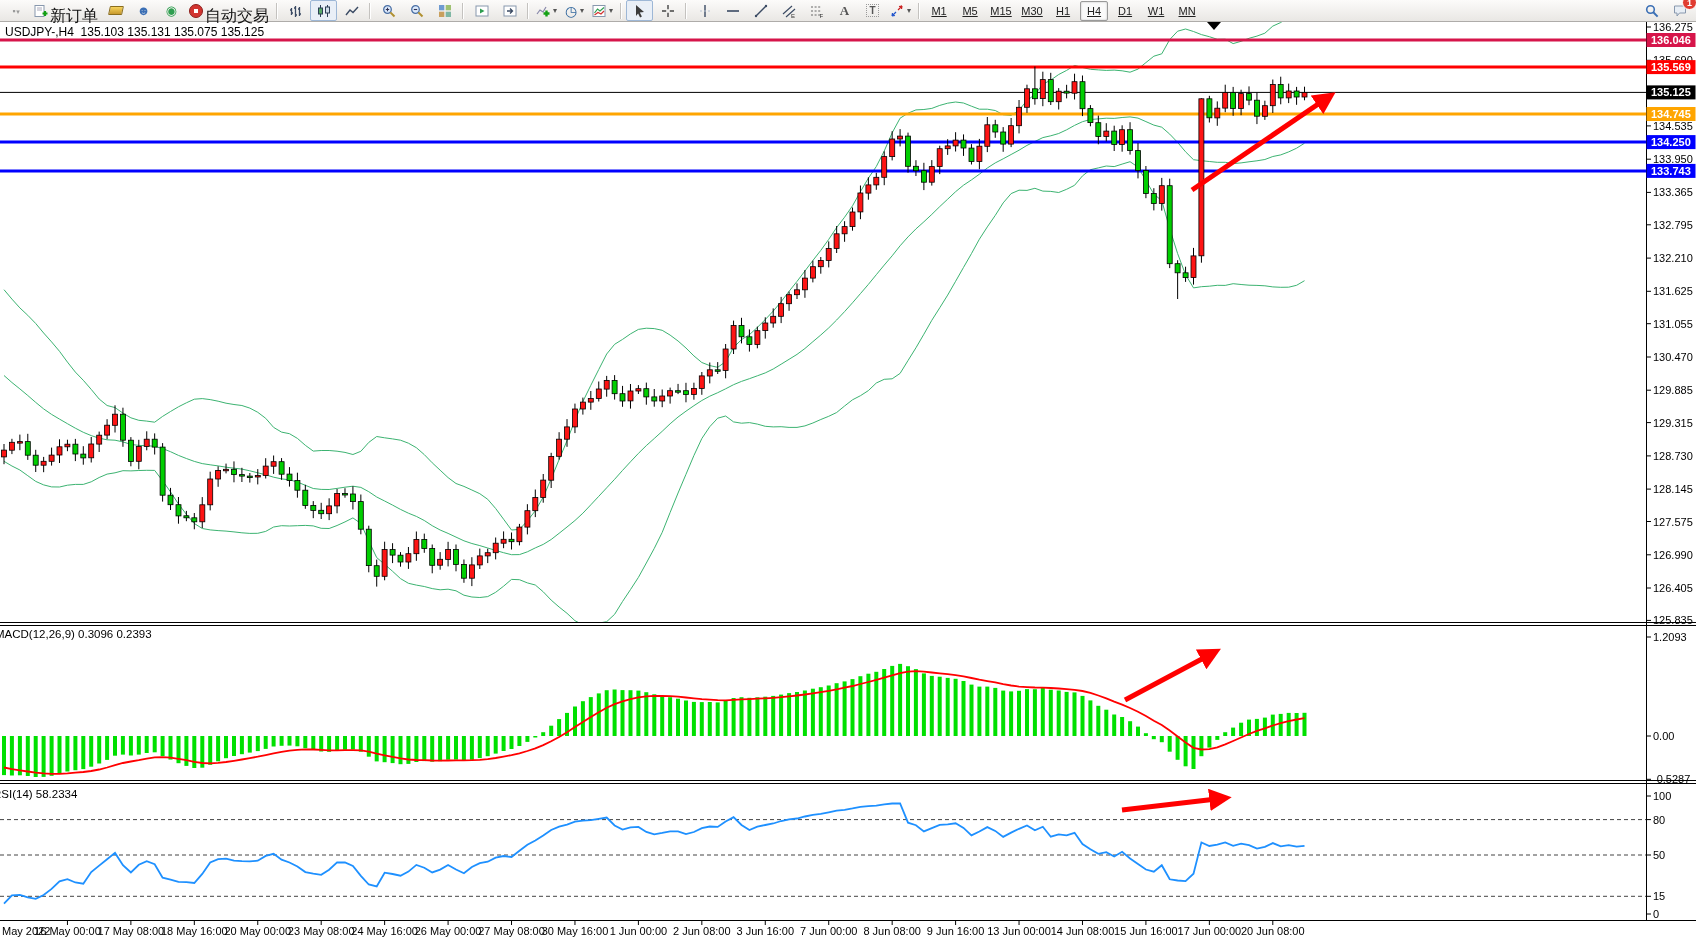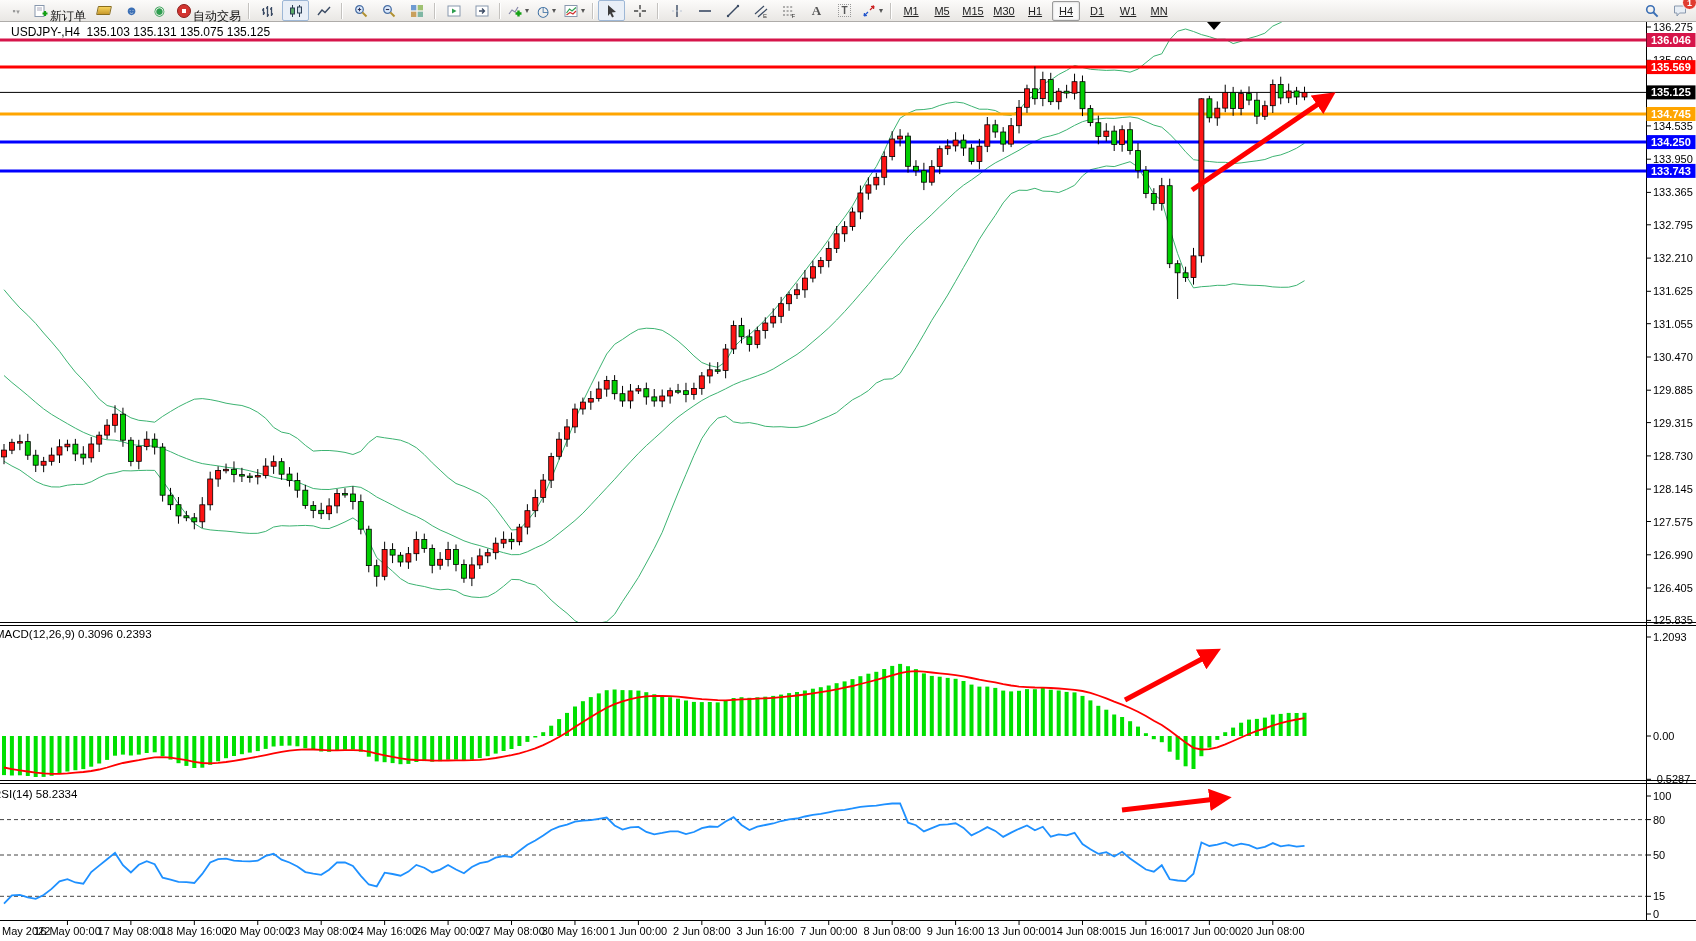--- a/index.html
+++ b/index.html
@@ -3,31 +3,31 @@
 <meta charset="utf-8">
 <style>
   html,body{margin:0;padding:0;width:1696px;height:941px;overflow:hidden;background:#fff;
     font-family:"Liberation Sans",sans-serif;}
   #toolbar{position:absolute;left:0;top:0;width:1696px;height:22px;box-sizing:border-box;
     background:linear-gradient(#fcfbfa,#e9e7e4);border-bottom:1px solid #aeaca9;
     display:flex;align-items:center;gap:1px;padding:0 3px;z-index:6;}
   .tbtn{height:19px;min-width:21px;padding:0 2px;display:flex;align-items:center;justify-content:center;
     border:1px solid transparent;border-radius:2px;gap:2px;}
   .tbtn.pressed{background:#e9eff7;border-color:#9db7d6;}
-  .tlabel{font-size:12px;color:#111;white-space:nowrap;margin-top:11px;}
+  .tlabel{font-size:16px;color:#111;white-space:nowrap;margin-top:11px;}
   .vsep{width:1px;height:16px;background:#c4c2bf;border-right:1px solid #fff;margin:0 3px;flex:0 0 auto;}
   .spacer{flex:1 1 auto;}
   .dd{font-size:8px;color:#555;margin-left:1px;}
   .ic{display:flex;align-items:center;justify-content:center;}
   .tfbtn{height:18px;min-width:26px;display:flex;align-items:center;justify-content:center;
     font-size:11px;color:#222;border:1px solid transparent;border-radius:2px;margin:0 1px;text-decoration:underline;}
   .tfbtn.active{background:#fafafa;border-color:#9a9a9a;box-shadow:inset 0 0 2px #bbb;}
   #chart-svg{position:absolute;left:0;top:22px;z-index:1;}
   .olabel{position:absolute;font-size:12px;color:#000;white-space:pre;z-index:3;}
-  #symbol-title{left:11px;top:25px;text-align:right;}
+  #symbol-title{left:5px;top:25px;text-align:right;}
   #macd-label{left:-5px;top:628px;font-size:11.5px;}
   #rsi-label{left:-7px;top:788px;font-size:11.5px;}
   .badgewrap{position:relative;}
   .badge{position:absolute;right:-5px;top:-6px;width:13px;height:13px;border-radius:50%;
     background:#e03c31;color:#fff;font-size:9px;font-weight:bold;display:flex;align-items:center;justify-content:center;
     border:1px solid #fff;}
 </style>
 </head>
 <body>
 

